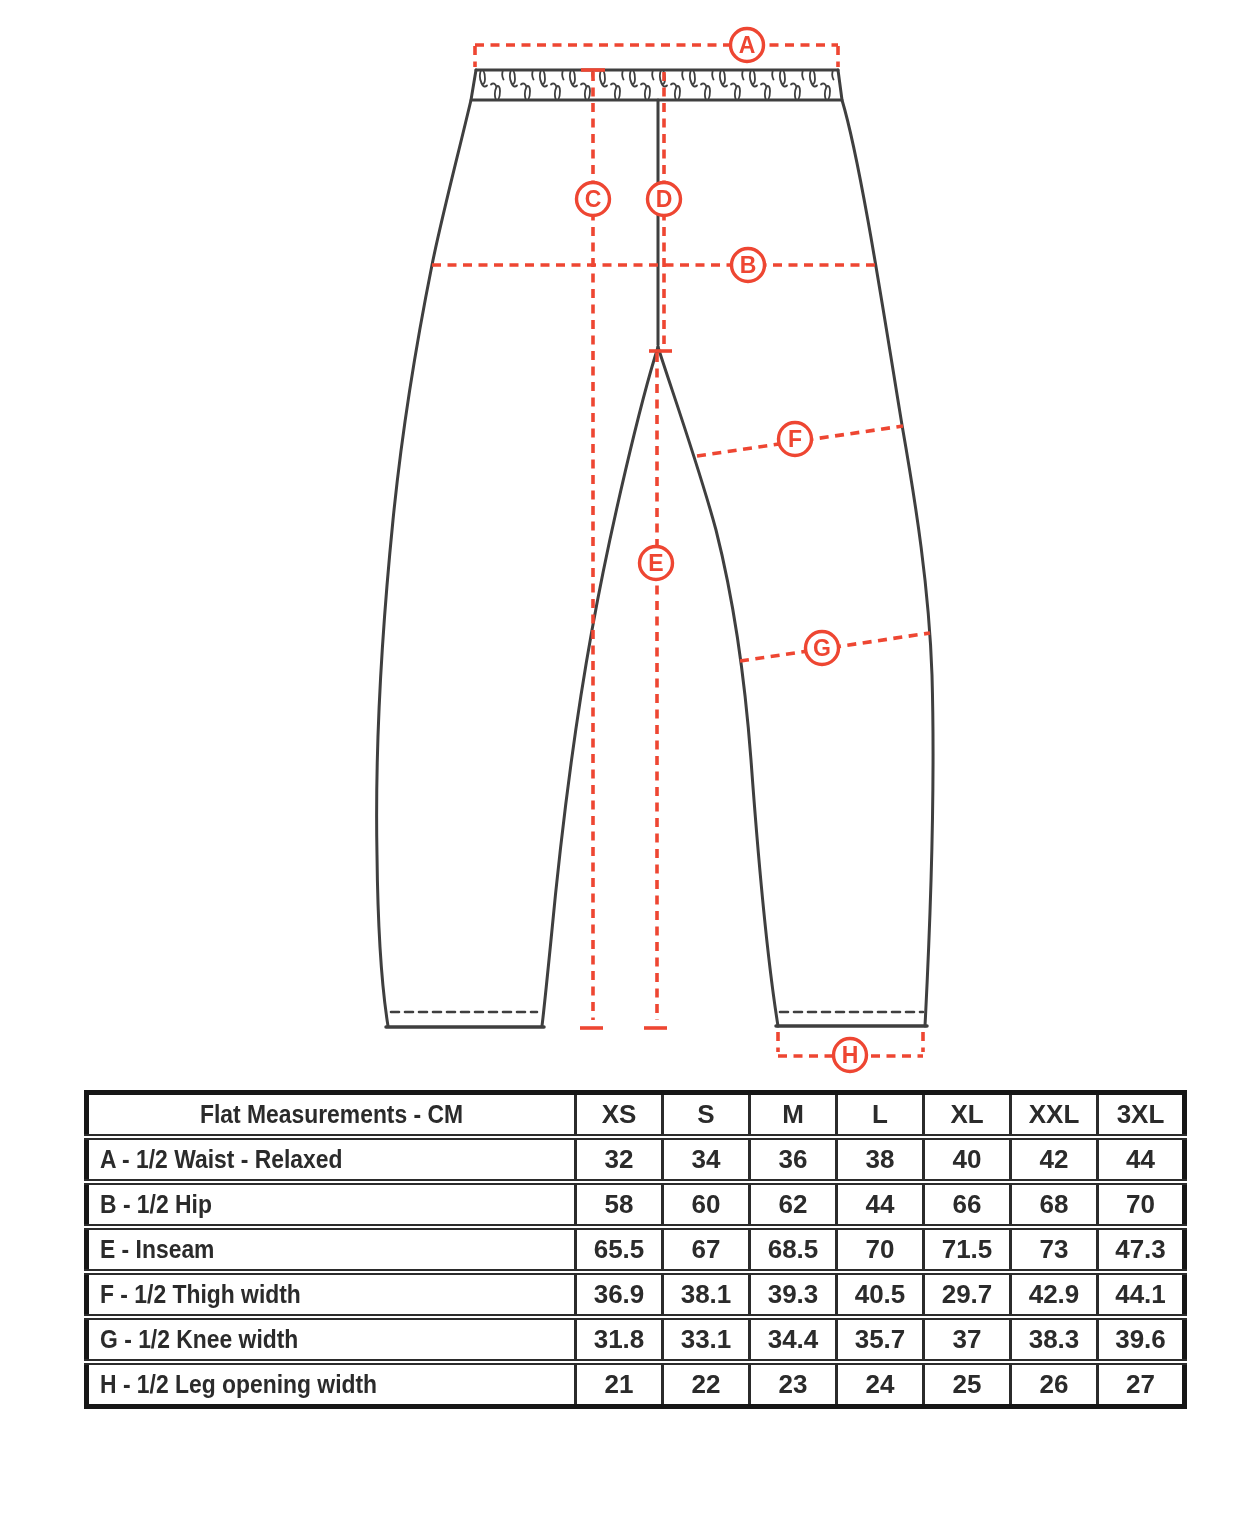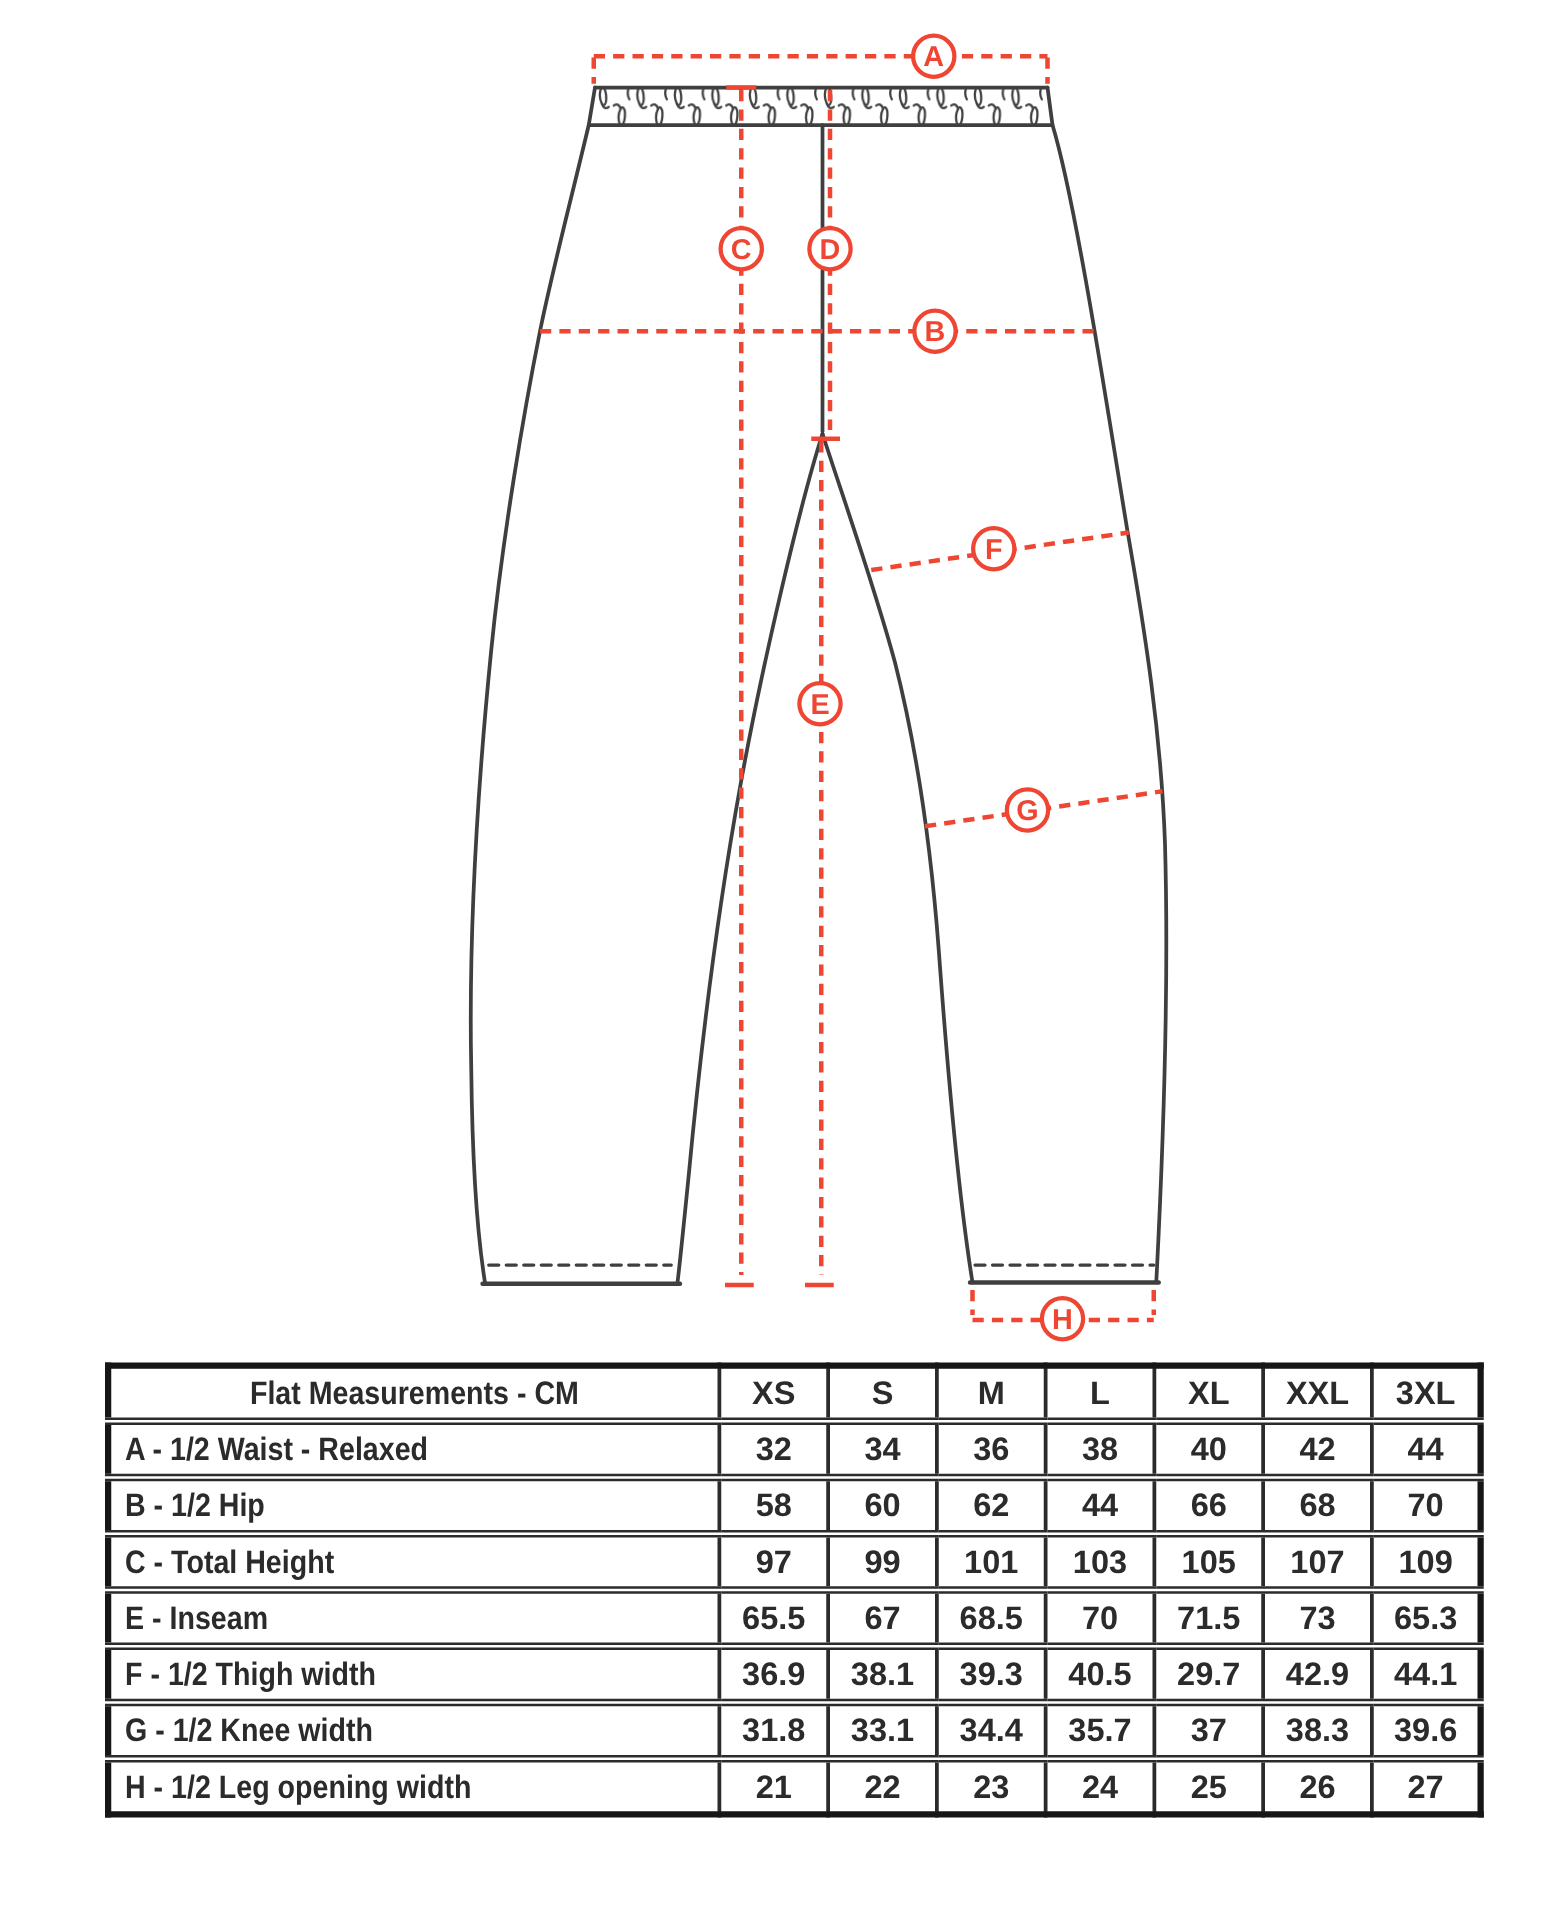--- a/index.html
+++ b/index.html
@@ -152,38 +152,28 @@
           <td class="label"><span class="cond">B - 1/2 Hip</span></td>
           <td class="num">58</td>
           <td class="num">60</td>
           <td class="num">62</td>
           <td class="num">44</td>
           <td class="num">66</td>
           <td class="num">68</td>
           <td class="num">70</td>
         </tr>
         <tr>
-          <td class="label"><span class="cond">C - Total Height</span></td>
-          <td class="num">97</td>
-          <td class="num">99</td>
-          <td class="num">101</td>
-          <td class="num">103</td>
-          <td class="num">105</td>
-          <td class="num">107</td>
-          <td class="num">109</td>
-        </tr>
-        <tr>
           <td class="label"><span class="cond">E - Inseam</span></td>
           <td class="num">65.5</td>
           <td class="num">67</td>
           <td class="num">68.5</td>
           <td class="num">70</td>
           <td class="num">71.5</td>
           <td class="num">73</td>
-          <td class="num">65.3</td>
+          <td class="num">47.3</td>
         </tr>
         <tr>
           <td class="label"><span class="cond">F - 1/2 Thigh width</span></td>
           <td class="num">36.9</td>
           <td class="num">38.1</td>
           <td class="num">39.3</td>
           <td class="num">40.5</td>
           <td class="num">29.7</td>
           <td class="num">42.9</td>
           <td class="num">44.1</td>

